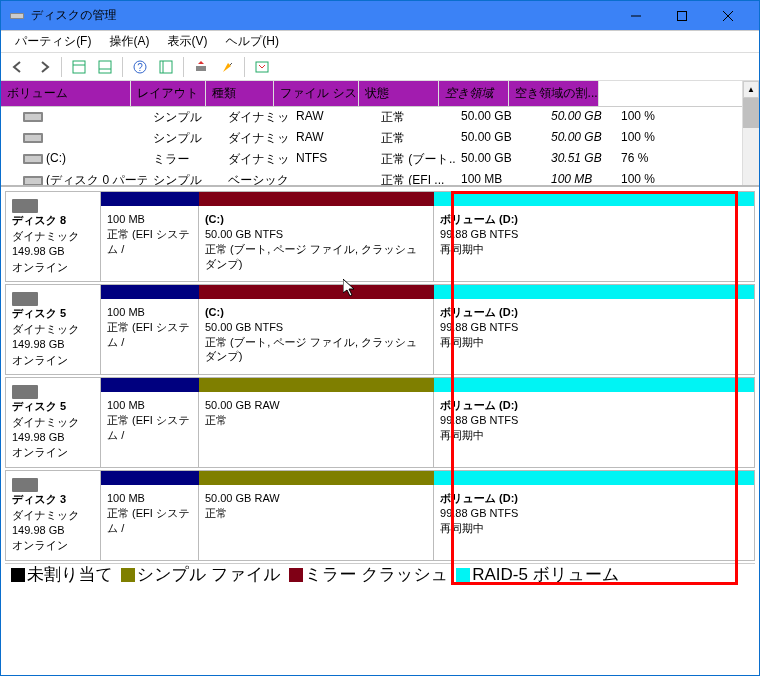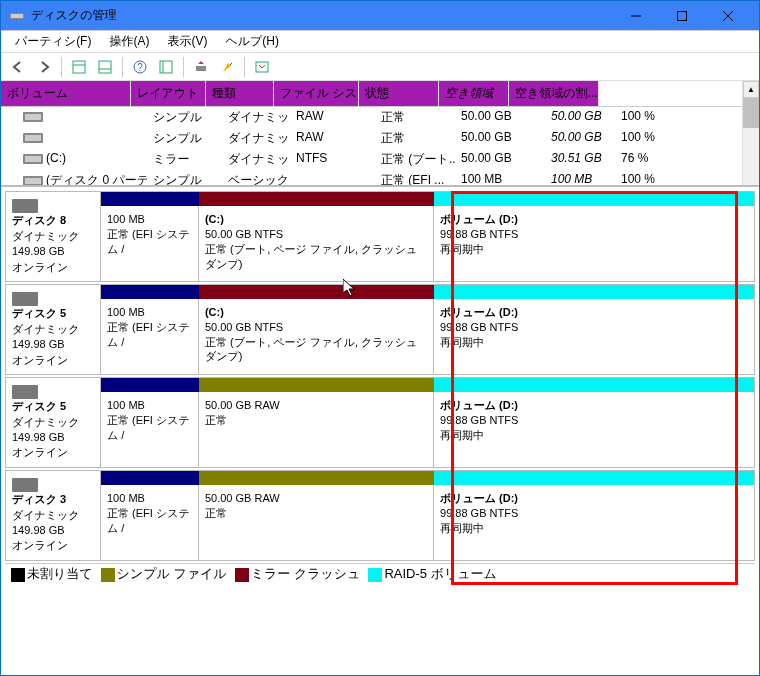--- a/index.html
+++ b/index.html
@@ -38,21 +38,21 @@
 .parts { flex: 1; display: flex; flex-direction: column; }
 .color-strip { height: 14px; display: flex; }
 .cs { height: 100%; }
 .part-row { flex: 1; display: flex; }
 .part { border-right: 1px solid #bbb; padding: 6px; font-size: 11px; line-height: 1.35; overflow: hidden; }
 .part:last-child { border-right: none; }
 .highlight-box { position: absolute; border: 3px solid #ff0000; pointer-events: none; }
 .cd-block { display: flex; border: 1px solid #bbb; margin-bottom: 2px; height: 22px; align-items: center; }
 .cd-info { width: 95px; padding: 2px 6px; border-right: 1px solid #bbb; font-size: 11px; }
 .cd-icon { width: 16px; height: 16px; border-radius: 50%; border: 2px solid #888; display: inline-block; vertical-align: middle; margin-right: 2px; }
-.legend { height: 22px; display: flex; align-items: center; gap: 8px; padding: 2px 6px; border-top: 1px solid #ccc; font-size: 13px; }
+.legend { height: 22px; display: flex; align-items: center; gap: 8px; padding: 2px 6px; border-top: 1px solid #ccc; font-size: 17px; }
 .lsw { width: 14px; height: 14px; display: inline-block; margin-right: 2px; vertical-align: middle; }
 .cursor { position: absolute; pointer-events: none; }
 </style>
 </head>
 <body>
 
 <div class="titlebar">
   <svg class="icon" viewBox="0 0 16 16">
       <rect x="1" y="5" width="14" height="6" fill="#888" rx="1"></rect>
       <rect x="2" y="6" width="12" height="4" fill="#ccc"></rect>

